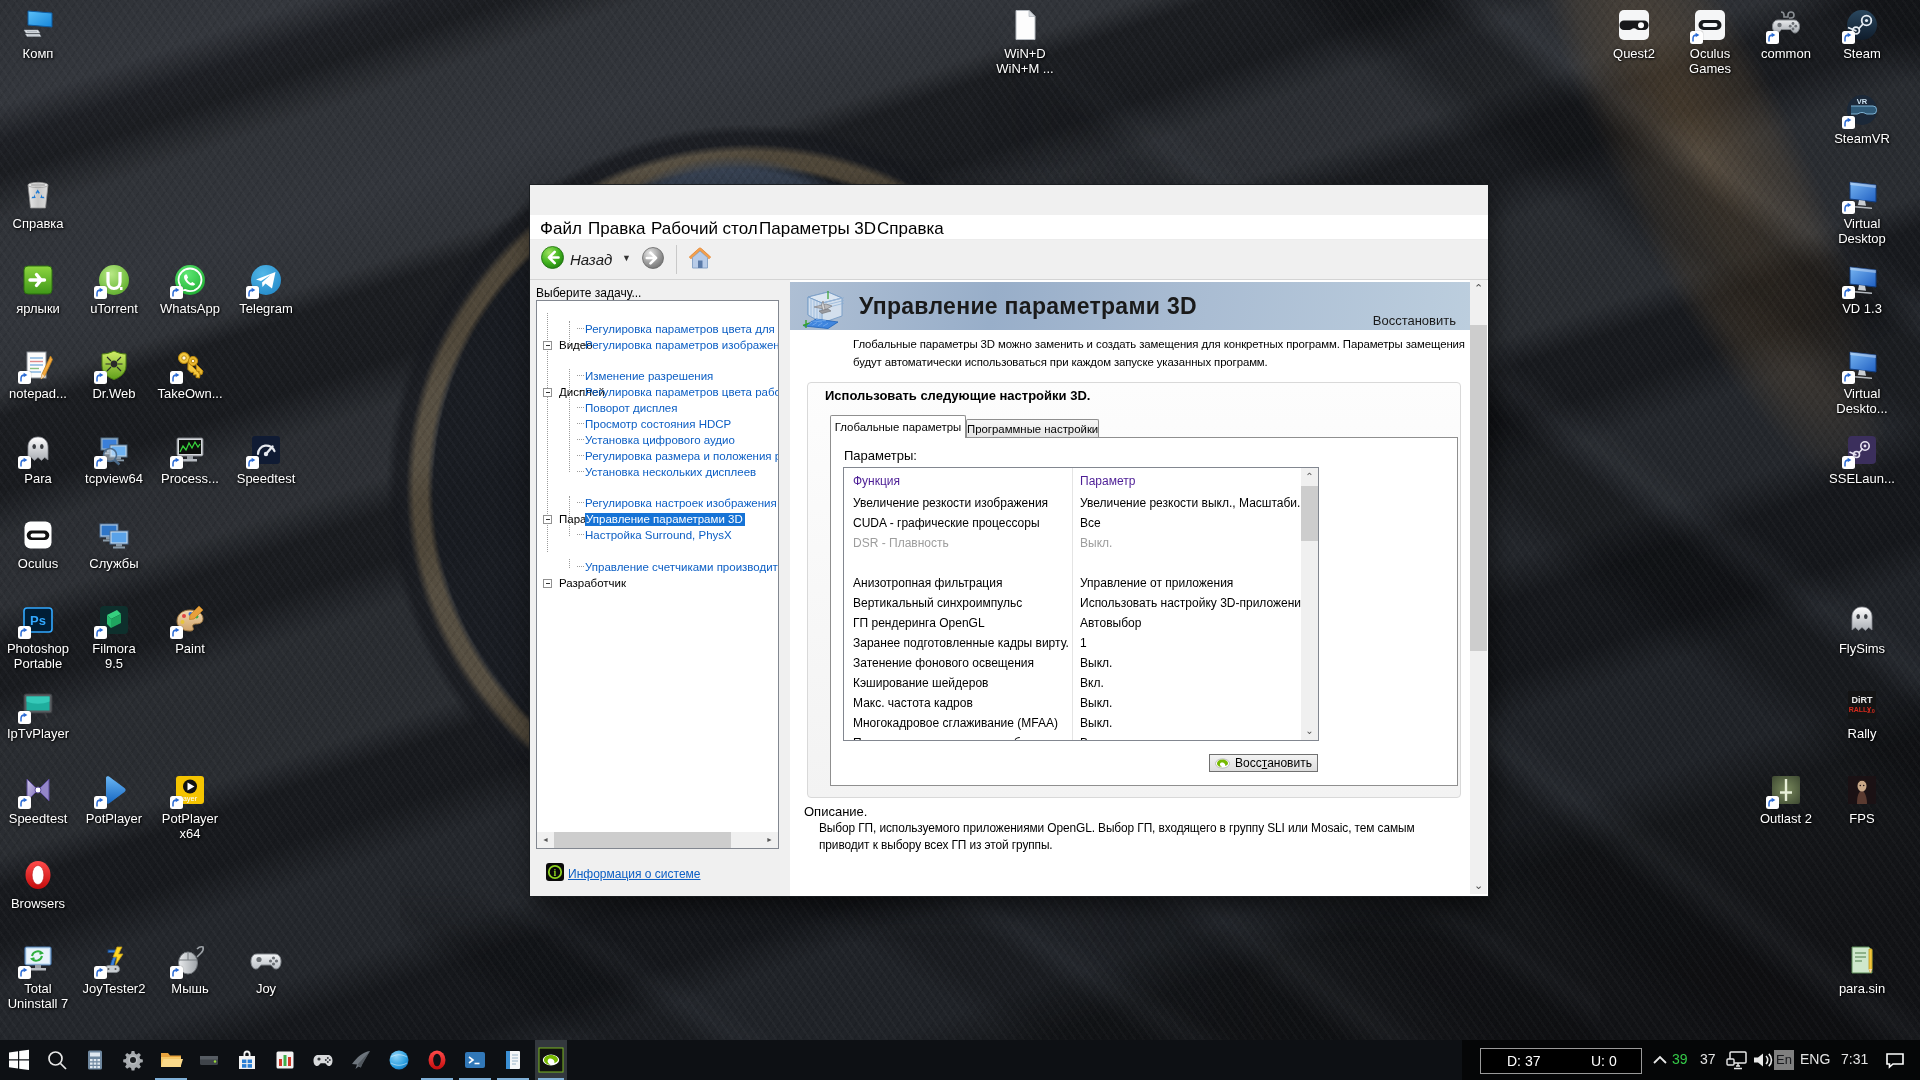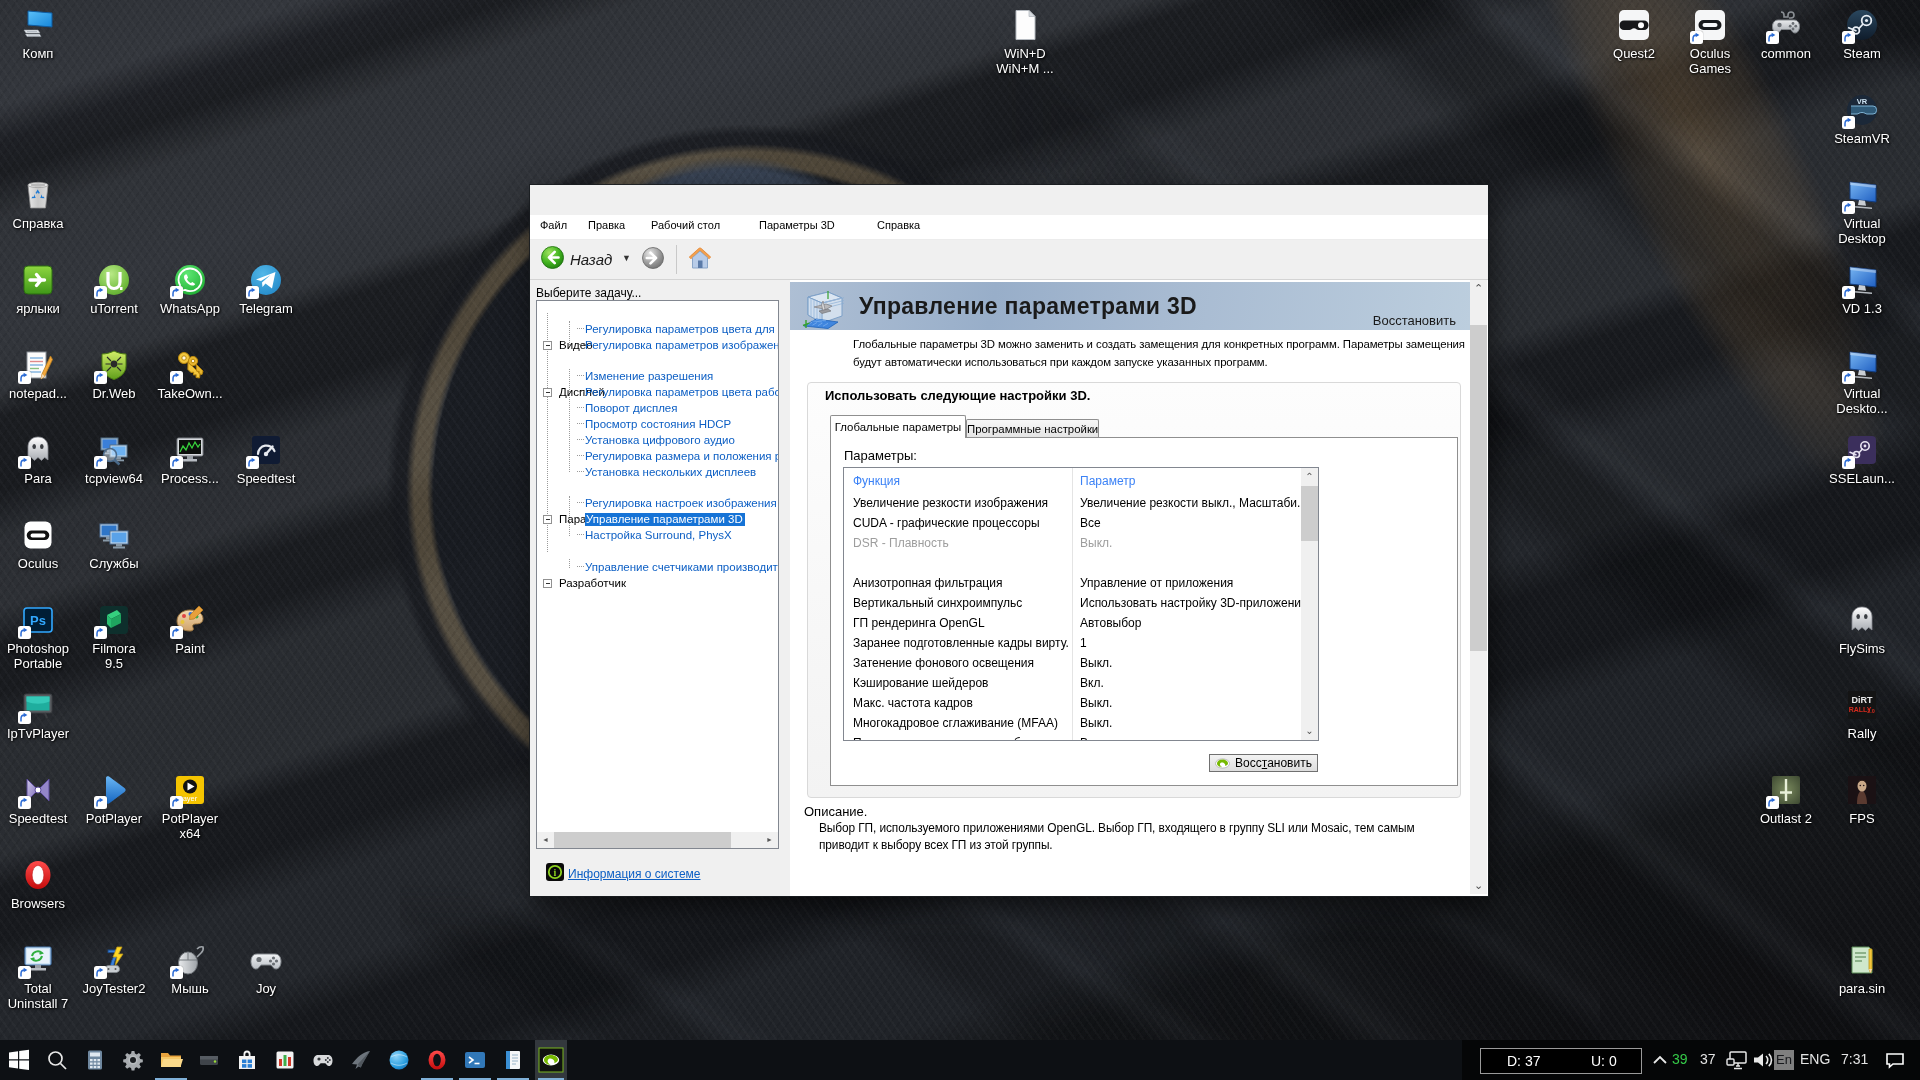--- a/index.html
+++ b/index.html
@@ -41,21 +41,21 @@
 .lb { margin-top:4px; font-size:13px; line-height:15px; text-shadow:1px 1px 2px rgba(0,0,0,.95), 0 0 4px rgba(0,0,0,.8); white-space:pre-line; }
 .sc { position:absolute; left:-3px; bottom:-2px; width:13px; height:13px; background:#fff; border-radius:2.5px; box-shadow:0 0 1px rgba(0,0,0,.6); }
 .sc svg { position:absolute; left:1px; top:1px; }
 
 #win { position:absolute; left:530px; top:185px; width:958px; height:711px; background:#f0f0f0;
   box-shadow:0 0 0 1px rgba(25,28,32,.85), 4px 10px 24px rgba(0,0,0,.55); font-size:13px; }
 #tbar { position:absolute; left:0; top:0; right:0; height:30px; background:#484f54; color:#fff; }
 #tbar .ttl { position:absolute; left:30px; top:7px; font-size:15px; }
 .wbtn { position:absolute; top:0; width:44px; height:30px; color:#fff; text-align:center; line-height:30px; font-size:14px; }
 #menu { position:absolute; left:0; top:30px; right:0; height:25px; background:#fff; color:#000; border-bottom:1px solid #ececec; }
-#menu span { position:absolute; top:4px; font-size:11px; }
+#menu span { position:absolute; top:4px; font-size:17px; }
 #tool { position:absolute; left:0; top:55px; right:0; height:40px; background:#f0f0f0; border-bottom:1px solid #d4d4d4;font-style:italic; }
 #lp { position:absolute; left:0; top:95px; width:260px; bottom:0; background:#f0f0f0; }
 #rp { position:absolute; left:260px; top:95px; right:0; bottom:0; background:#fff; overflow:hidden; }
 #tree { position:absolute; left:6px; top:20px; width:243px; height:549px; background:#fff; border:1px solid #828790; overflow:hidden; font-size:11.5px; }
 .ti { position:absolute; height:16px; line-height:16px; white-space:nowrap; }
 .ti.r { left:22px; color:#000;margin-top:32px; }
 .ti.c { left:40px; color:#0d5fc4; }
 .ti.c:before { content:""; display:inline-block; width:7px; height:1px; margin-right:1px; vertical-align:4px; border-bottom:1px dotted #9a9a9a; }
 .ti.sel span { background:#1673d6; color:#fff; padding:0 2px 1px 1px; }
 .mb { position:absolute; left:-16px; top:3.5px; width:9px; height:9px; background:#fff; border:1px solid #919191; }
@@ -70,21 +70,21 @@
 #htitle { position:absolute; left:69px; top:11px; font-size:23px; font-weight:bold; color:#1a1a1a; letter-spacing:.3px; }
 #hrestore { position:absolute; right:14px; top:31px; font-size:13px; color:#1a1a1a; }
 #hdesc { position:absolute; left:63px; top:56px; font-size:11.4px; letter-spacing:-.1px; line-height:17.5px; color:#000; white-space:nowrap; }
 #gbox { position:absolute; left:17px; top:102px; width:654px; height:416px; border:1px solid #d9d9d9; border-radius:4px; background:linear-gradient(#fdfdfd,#f3f3f3); }
 #gblab { position:absolute; left:17px; top:5px; font-size:13px; font-weight:bold; color:#000; }
 .tab { position:absolute; font-size:11.4px; text-align:center; white-space:nowrap; overflow:hidden; border:1px solid #8f8f8f; border-bottom:none; border-radius:2px 2px 0 0; }
 .tab.on { left:40px; top:135px; width:136px; height:23px; line-height:22px; background:#fff; z-index:3; }
 .tab.off { left:176px; top:139px; width:133px; height:19px; line-height:18px; background:linear-gradient(#f7f7f7,#e3e3e3); z-index:1; }
 #panel { position:absolute; left:40px; top:157px; width:628px; height:349px; background:#fff; border:1px solid #8f8f8f; z-index:2; }
 #tbl { position:absolute; left:12px; top:29px; width:476px; height:274px; border:1px solid #828790; background:#fff; overflow:hidden; font-size:12px; }
-#tblhead span { position:absolute; top:6px; color:#3b82f6;text-align:center; }
+#tblhead span { position:absolute; top:6px; color:#4c1d95;text-align:center; }
 .tr { position:absolute; left:0; width:459px; height:20px; }
 .tr span { position:absolute; left:9px; top:3px; white-space:nowrap; width:216px; overflow:hidden; }
 .tr b { position:absolute; left:236px; top:3px; font-weight:normal; white-space:nowrap; width:221px; overflow:hidden; }
 .tr.gray { color:#9d9d9d; }
 #vdiv { position:absolute; left:228px; top:0; width:1px; height:274px; background:#e4e4e4; }
 #tsb { position:absolute; right:0; top:0; width:17px; height:272px; background:#f0f0f0; }
 .sba2 { position:absolute; left:0; width:17px; height:16px; font-size:10px; color:#555; text-align:center; line-height:16px; }
 #tth { position:absolute; left:0; top:18px; width:17px; height:55px; background:#cdcdcd; }
 #rbtn { position:absolute; left:378px; top:316px; width:109px; height:18px; background:linear-gradient(#f3f3f3,#dddddd); border:1px solid #707070; display:flex; align-items:center; justify-content:center; gap:5px; font-size:12px; color:#000; }
 #odesc1 { position:absolute; left:14px; top:524px; font-size:13px; }

